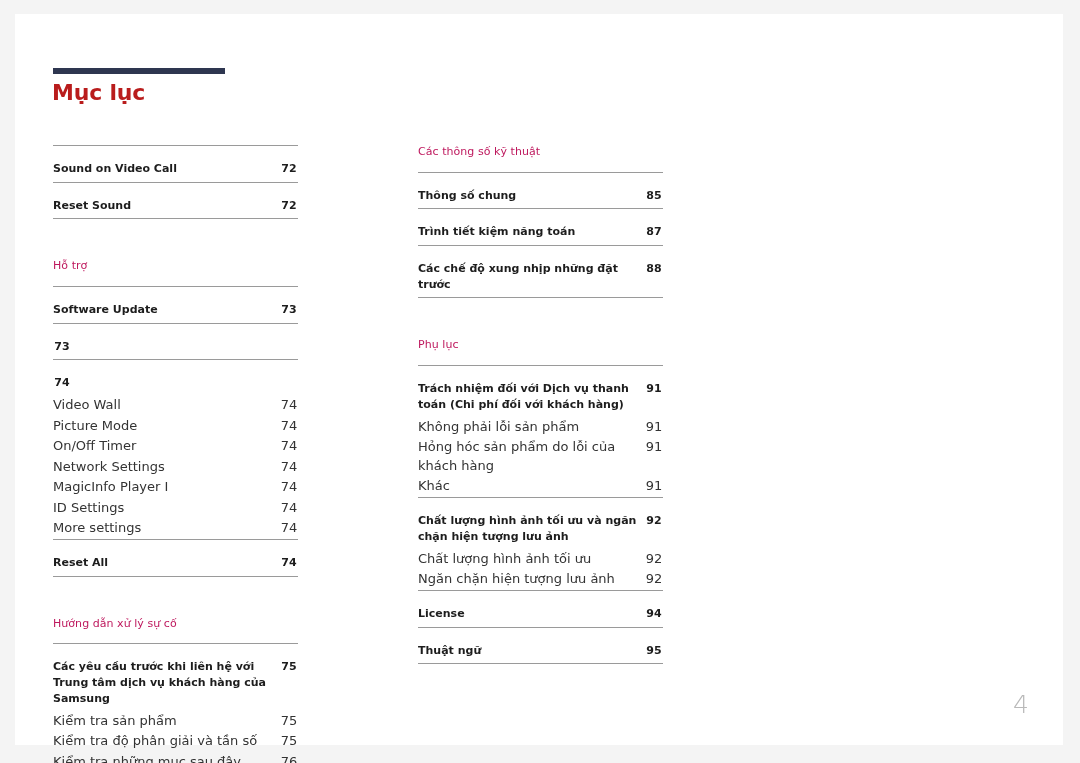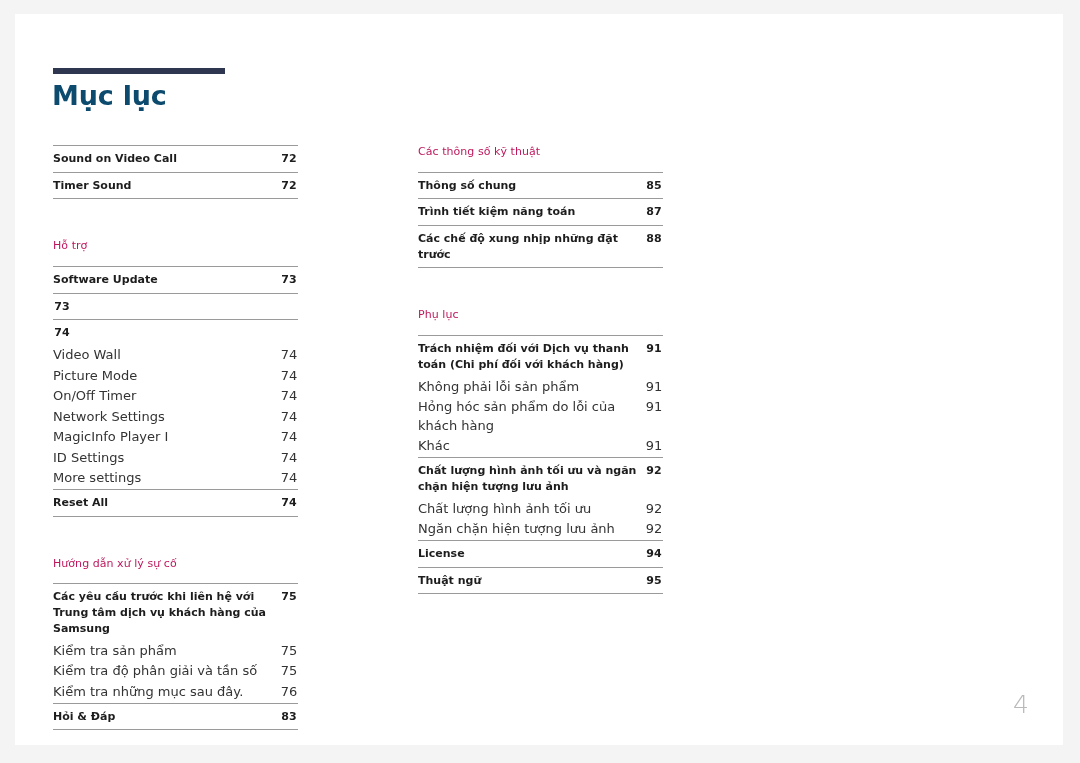--- a/index.html
+++ b/index.html
@@ -28,23 +28,23 @@
     left: 38px;
     top: 54px;
     width: 172px;
     height: 6px;
     background: #2e3650;
   }
   .page-title {
     position: absolute;
     left: 37px;
     top: 66px;
-    font-size: 27px;
+    font-size: 22px;
     font-weight: 600;
-    color: #0c4a6e;
+    color: #b91c1c;
     letter-spacing: -0.2px;
     line-height: 1.2;
   }
 
   
   .col {
     position: absolute;
     top: 131px;
     width: 245px;
   }
@@ -56,21 +56,21 @@
     font-size: 11px;
     font-weight: 400;
     color: #be185d;
     line-height: 1.25;
     letter-spacing: 0.05px;
   }
 
   
   .group {
     border-top: 1px solid #9a9a9a;
-    padding-top: 3px;
+    padding-top: 13px;
   }
   .group.last { border-bottom: 1px solid #9a9a9a; }
 
   .row {
     display: flex;
     align-items: flex-start;
     justify-content: space-between;
     line-height: 1.42;
   }
   .row .label { flex: 1 1 auto; padding-right: 8px; }
@@ -118,21 +118,21 @@
 
   <div class="col col-left" id="col-left">
       <div class="group">
         <div class="row l1">
           <span class="label">Sound on Video Call</span>
           <span class="pgnum">72</span>
         </div>
       </div>
       <div class="group last">
         <div class="row l1">
-          <span class="label">Timer Sound</span>
+          <span class="label">Reset Sound</span>
           <span class="pgnum">72</span>
         </div>
       </div>
       <div class="gap-lg"></div>
       <div class="sec-head">Hỗ trợ</div>
       <div class="head-gap"></div>
       <div class="group">
         <div class="row l1">
           <span class="label">Software Update</span>
           <span class="pgnum">73</span>

